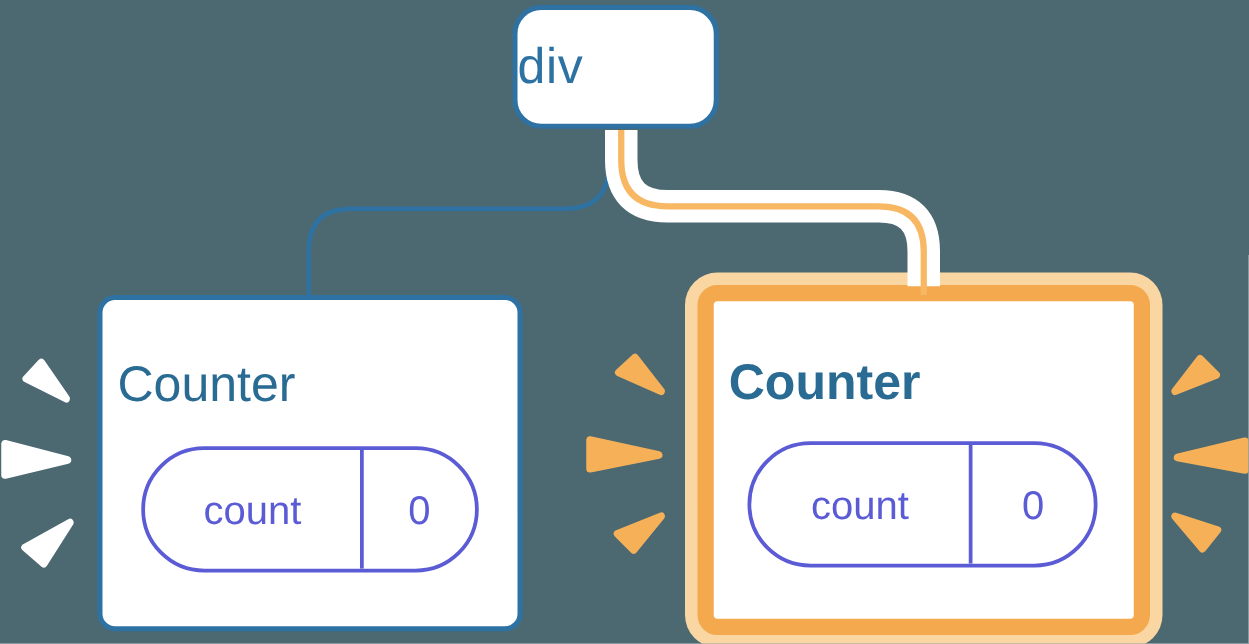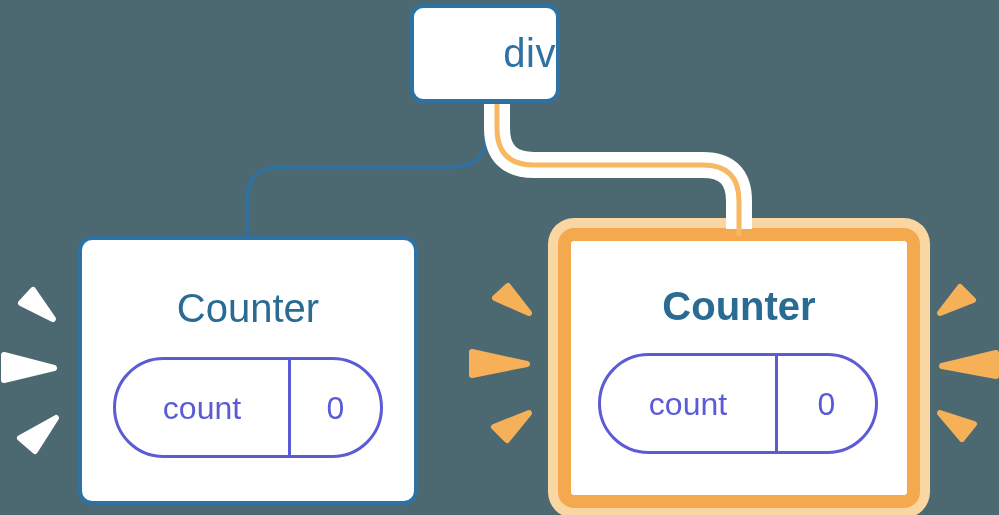--- a/index.html
+++ b/index.html
@@ -8,37 +8,37 @@
     --orange-line:#F8B763; --spark-orange:#F6B158; --spark-white:#FFFFFF;
     --card-bg:#FFFFFF;
   }
   *{margin:0;padding:0;box-sizing:border-box;}
   html,body{width:999px;height:515px;}
   body{font-family:"Liberation Sans","DejaVu Sans",sans-serif;}
   .canvas{position:relative;width:999px;height:515px;background:var(--background);overflow:hidden;}
 
   
   .div-node{
-    position:absolute;left:410px;top:4px;width:150px;height:99px;
-    background:var(--card-bg);border:4px solid var(--blue);border-radius:13px;
-    display:flex;align-items:center;justify-content:flex-end;z-index:1;
+    position:absolute;left:410px;top:4px;width:165px;height:99px;
+    background:var(--card-bg);border:4px solid var(--blue);border-radius:23px;
+    display:flex;align-items:center;justify-content:flex-start;z-index:1;
   }
   .div-node .label{font-size:40px;font-weight:500;color:var(--blue);letter-spacing:0.5px;}
 
   
   .card{position:absolute;background:var(--card-bg);z-index:1;}
   .card-left{left:78px;top:236px;width:340px;height:269px;border:4px solid var(--blue);border-radius:14px;}
   .card-right{
     left:558px;top:228px;width:362px;height:280px;
     border:13px solid var(--orange-border);border-radius:16px;
     box-shadow:0 0 0 10px var(--orange-halo);
   }
   .card-title{
-    position:absolute;left:0;width:100%;text-align:center;
-    font-size:40px;color:var(--title-blue);line-height:1;
+    position:absolute;left:0;width:100%;
+    font-size:40px;color:var(--title-blue);line-height:1;padding-left:12px;
   }
   .card-left .card-title{top:48px;font-weight:500;}
   .card-right .card-title{top:45px;font-weight:700;}
 
   
   .pill{
     position:absolute;height:101px;border:3px solid var(--indigo);border-radius:60px;
     display:flex;align-items:stretch;overflow:hidden;background:var(--card-bg);
   }
   .card-left .pill{left:31px;top:117px;width:270px;}

